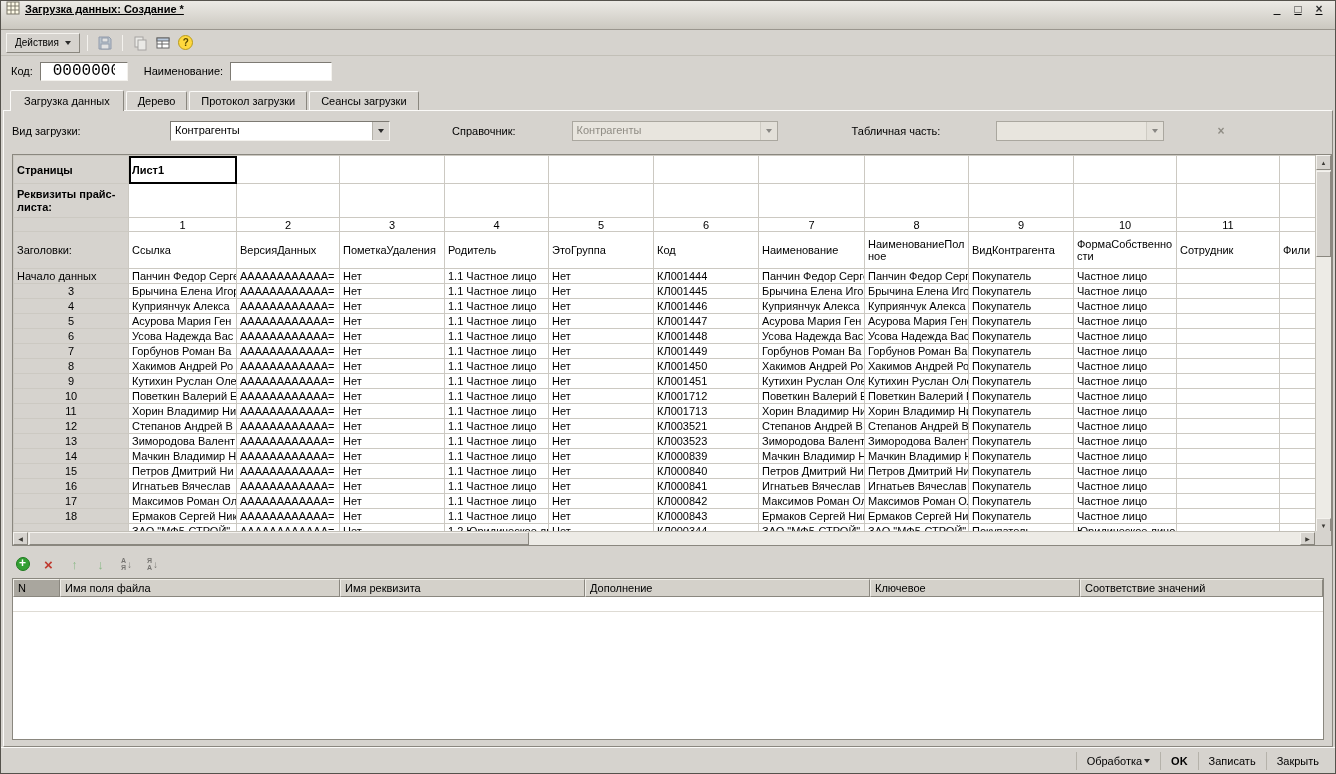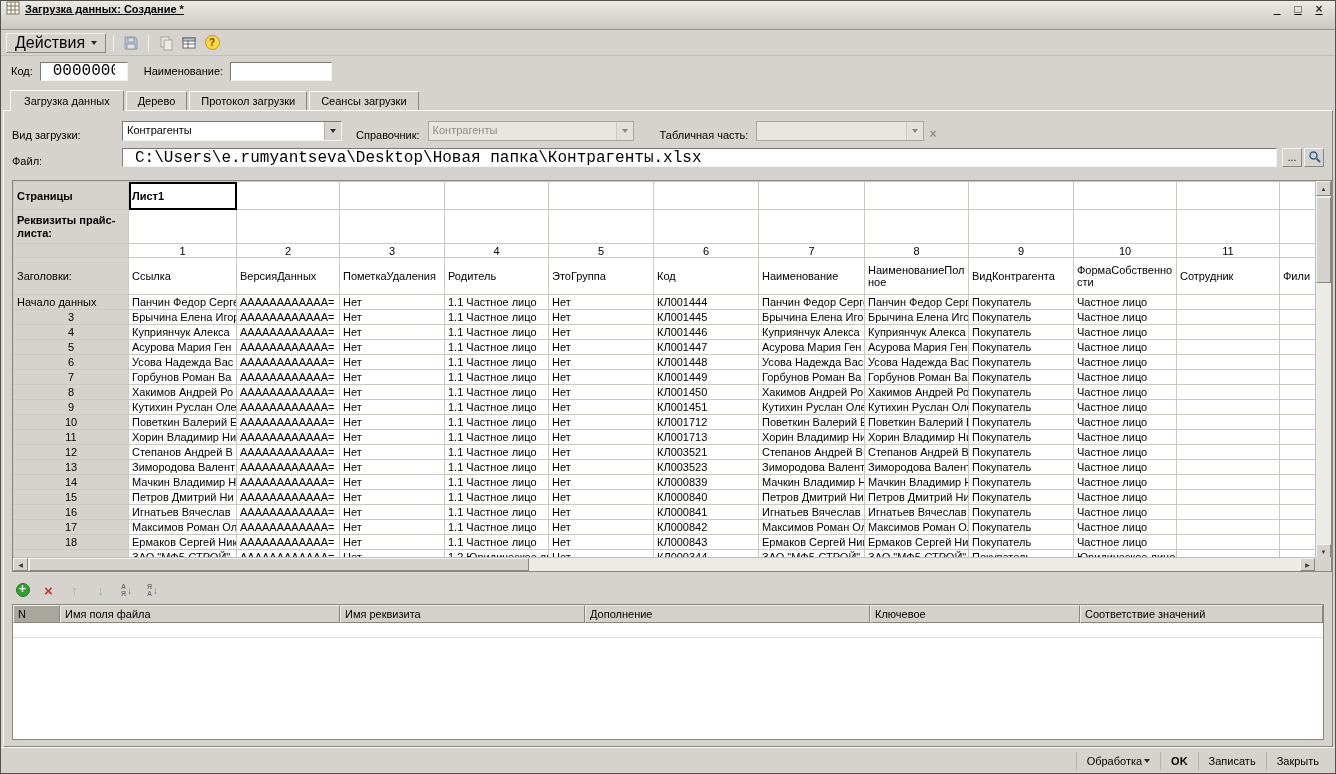--- a/index.html
+++ b/index.html
@@ -8,21 +8,21 @@
 
   .window { position:relative; width:1336px; height:774px; background:#d6d3ce; border:1px solid #55524c; display:flex; flex-direction:column; overflow:hidden; }
 
   
   .titlebar { flex:0 0 22px; display:flex; align-items:center; gap:5px; padding:0 8px 12px 5px; background:linear-gradient(#eceae5,#cbc8c0); border-bottom:1px solid #9a968e;text-decoration:underline; }
   .titlebar .title { flex:1; font-weight:bold; white-space:nowrap; overflow:hidden; }
   .win-btn { width:16px; text-align:center; font-weight:bold; color:#2b2b2b; cursor:default; font-size:12px; }
 
   
   .toolbar { flex:0 0 26px; display:flex; align-items:center; gap:3px; padding:0 5px; border-bottom:1px solid #c2bfb7; }
-  .tb-actions { display:flex; align-items:center; gap:6px; height:20px; padding:0 8px; background:#d6d3ce; border:1px solid; border-color:#f4f2ee #8a877f #8a877f #f4f2ee; font-family:inherit; font-size:16px; }
+  .tb-actions { display:flex; align-items:center; gap:6px; height:20px; padding:0 8px; background:#d6d3ce; border:1px solid; border-color:#f4f2ee #8a877f #8a877f #f4f2ee; font-family:inherit; font-size:10px; }
   .tb-sep { width:1px; height:16px; background:#a8a59d; border-right:1px solid #f4f2ee; margin:0 4px; }
   .tb-icon { width:20px; height:20px; display:flex; align-items:center; justify-content:center; background:transparent; border:0; }
   .dim { opacity:.5; }
   .tri { display:inline-block; width:0; height:0; border-left:3px solid transparent; border-right:3px solid transparent; border-top:4px solid #2b2b2b; }
   .help-badge { display:inline-block; width:15px; height:15px; border-radius:50%; background:#ffd83d; border:1px solid #b89b1e; color:#5a4a00; font-weight:bold; font-size:10px; line-height:13px; text-align:center; }
 
   
   .form-row { flex:0 0 30px; display:flex; align-items:center; padding:0 10px; }
   .form-row .flab { margin-right:7px; }
   .txt { height:19px; border:1px solid; border-color:#7d7a73 #f4f2ee #f4f2ee #7d7a73; background:#fff; font-family:Liberation Mono, monospace; font-size:16px; padding:0 12px; }
@@ -30,21 +30,21 @@
   .name-input { width:102px; }
 
   
   .tabs { flex:0 0 24px; display:flex; align-items:flex-end; padding:0 9px; position:relative; z-index:2; }
   .tab { padding:3px 11px; background:#d6d3ce; border:1px solid #8a877f; border-bottom:none; border-top-color:#fbfaf8; border-left-color:#fbfaf8; border-radius:2px 2px 0 0; margin-right:2px; }
   .tab.active { padding:4px 13px; margin-bottom:-1px; z-index:3; position:relative; }
 
   
   .panel { flex:1 1 auto; border:1px solid; border-color:#fbfaf8 #8a877f #8a877f #fbfaf8; margin:0 2px; display:flex; flex-direction:column; position:relative; z-index:1; background:#d6d3ce; overflow:hidden; }
 
-  .param-row { display:flex; align-items:flex-end; padding:0 8px; height:21px; margin-top:9px; flex:0 0 21px; }
+  .param-row { display:flex; align-items:center; padding:0 8px; height:21px; margin-top:9px; flex:0 0 21px;gap:48px; }
   .param-row.file { margin-top:5px; }
   .w1 { width:110px; flex:0 0 110px; }
   .lab2 { margin-left:14px; margin-right:8px; }
   .lab3 { margin-left:26px; margin-right:8px; }
 
   .combo { display:flex; align-items:stretch; height:20px; background:#fff; border:1px solid; border-color:#7d7a73 #f4f2ee #f4f2ee #7d7a73; }
   .combo-val { flex:1; padding:2px 4px; overflow:hidden; white-space:nowrap; }
   .combo-btn { width:17px; background:#d6d3ce; border-left:1px solid #b5b2aa; display:flex; align-items:center; justify-content:center; }
   .combo.disabled { background:#e8e5de; border:1px solid #aaa79f; }
   .combo.disabled .combo-val { color:#8f8c84; }
@@ -200,33 +200,20 @@
       <span class="lab3">Табличная часть:</span>
       <div class="combo disabled c3">
         <span class="combo-val"></span>
         <span class="combo-btn dim">
             <span class="tri"></span>
           </span>
       </div>
       <span class="clear-x">×</span>
     </div>
 
-    <div class="param-row file">
-      <span class="w1">Файл:</span>
-      <input class="txt file-input" value="C:\Users\e.rumyantseva\Desktop\Новая папка\Контрагенты.xlsx" style="">
-      <button class="mini-btn">...</button>
-      <button class="mini-btn">
-        <span>
-          <svg width="13" height="13" viewBox="0 0 13 13">
-              <circle cx="5.5" cy="5.5" r="3.5" fill="none" stroke="#35618f" stroke-width="1.5"></circle>
-              <line x1="8.5" y1="8.5" x2="12" y2="12" stroke="#35618f" stroke-width="1.8"></line>
-            </svg>
-        </span>
-      </button>
-    </div>
 
     <div class="grid-wrap">
       <table class="sheet">
         <colgroup>
           <col style="width:115px">
             <col style="width:108px">
             <col style="width:103px">
             <col style="width:105px">
           <col style="width:104px">
             <col style="width:105px">

